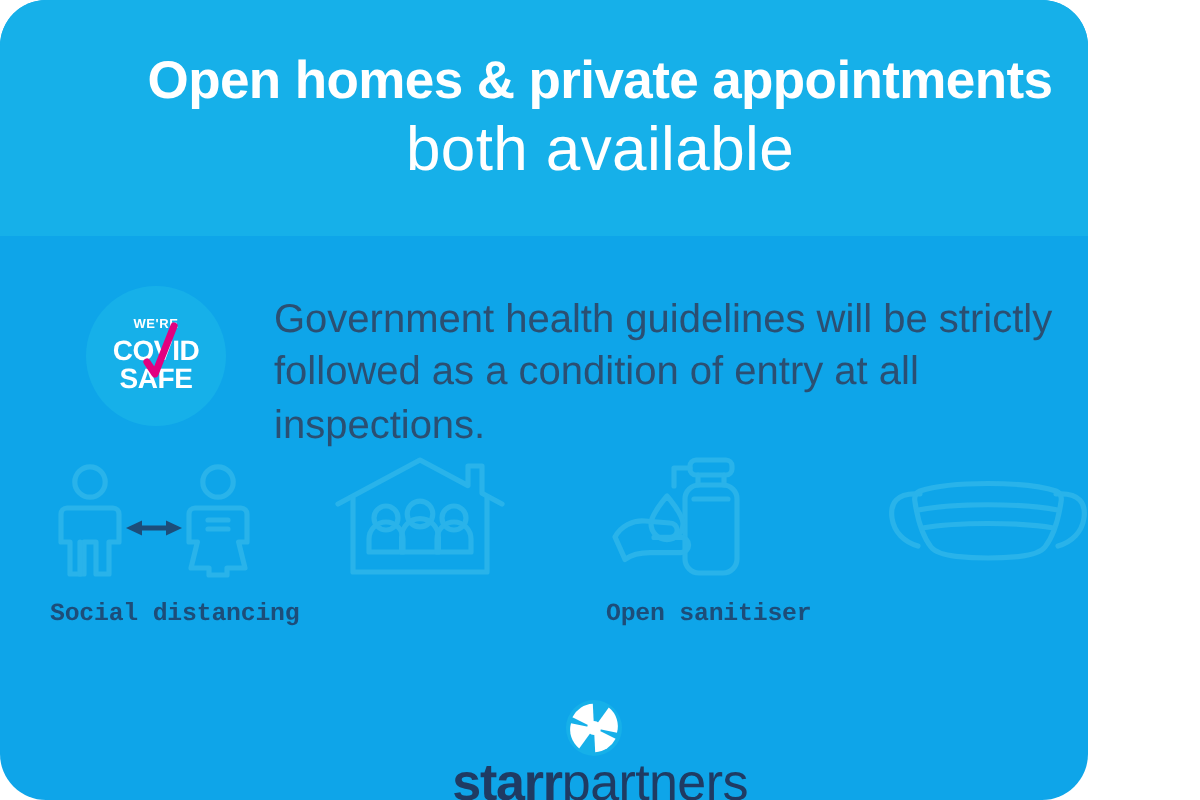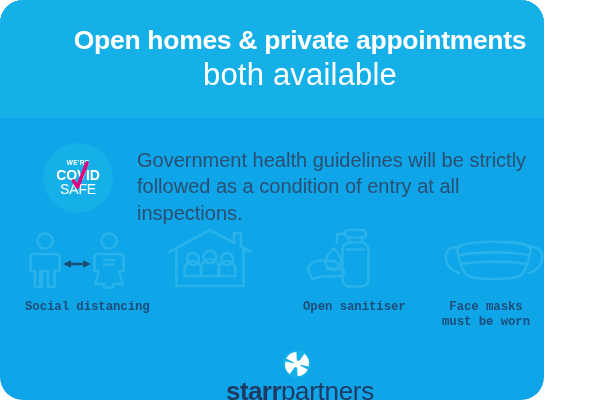--- a/index.html
+++ b/index.html
@@ -92,21 +92,21 @@
     letter-spacing: 0.3px;
     margin-bottom: 1px;
   }
   .badge-covid {
     font-size: 14px;
     font-weight: bold;
     letter-spacing: -0.2px;
   }
   .badge-safe {
     font-size: 14px;
-    font-weight: normal;
+    font-weight: bold;
     letter-spacing: -0.2px;
     margin-top: 0px;
   }
   .badge-check {
     position: absolute;
     left: 0;
     top: 0;
     width: 70px;
     height: 70px;
     pointer-events: none;
@@ -295,24 +295,20 @@
 
             <path d="M18 13.5 C33 8.5 71 8.5 86 13.5 C88.5 14.5 89 16.5 88.5 19
                      C87 29 84 37 80.5 41.5 C78.5 44 74 45.5 68 46.2
                      C58 47.2 46 47.2 36 46.2 C30 45.5 25.5 44 23.5 41.5
                      C20 37 17 29 15.5 19 C15 16.5 15.5 14.5 18 13.5 z"></path>
 
             <path d="M17.2 23 C35 19.5 69 19.5 86.8 23"></path>
             <path d="M19.2 32 C36 29 68 29 84.8 32"></path>
           </g>
         </svg>
-      </div>
-      <div class="icon-label">
-        <span>Face masks</span><br>
-        <span>must be worn</span>
       </div>
     </div>
 
   </div>
 
   <div class="logo-row">
     <svg class="logo-mark" width="28" height="28" viewBox="0 0 28 28">
       <circle cx="14" cy="14" r="14" fill="#16b0e9"></circle>
       <path d="M14 14 L3.2 8.6 A12 12 0 0 1 13.4 1.9 z" fill="#ffffff"></path>
       <path d="M14 14 L24.8 19.4 A12 12 0 0 1 14.6 26.1 z" fill="#ffffff"></path>

